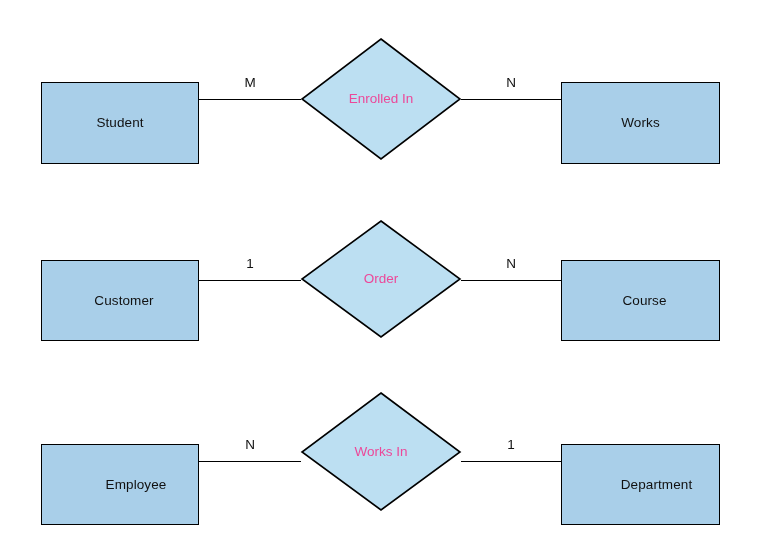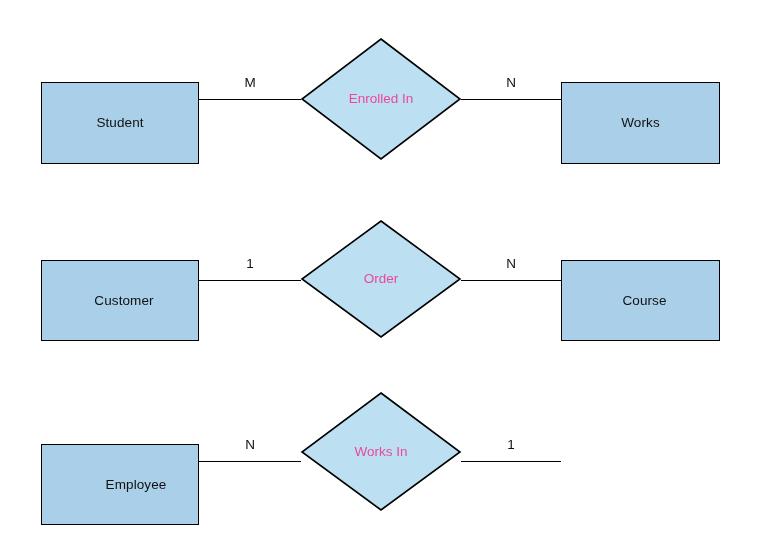--- a/index.html
+++ b/index.html
@@ -197,15 +197,18 @@
 
     <div class="diamond-wrap">
       <svg viewBox="0 0 160 119" preserveAspectRatio="none">
         <polygon class="diamond-shape" points="80,1 159,60 80,118 1,60"></polygon>
       </svg>
       <span class="diamond-label">Works In</span>
     </div>
 
     <div class="cardinality right-card">1</div>
 
+    <div class="entity right">
+      <span class="entity-label">Department</span>
+    </div>
   </div>
 
 </div>
 
 </body></html>

